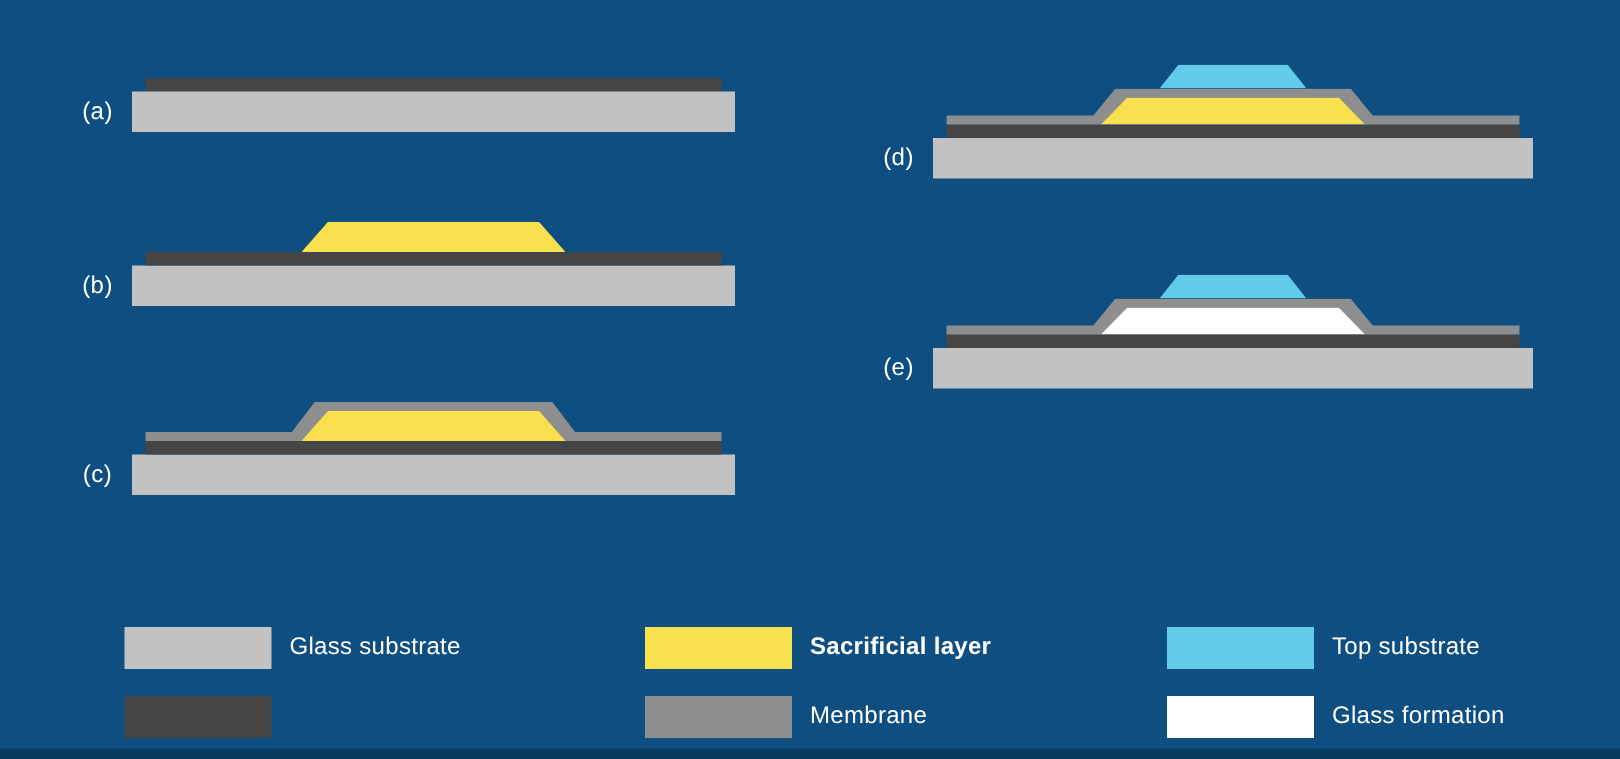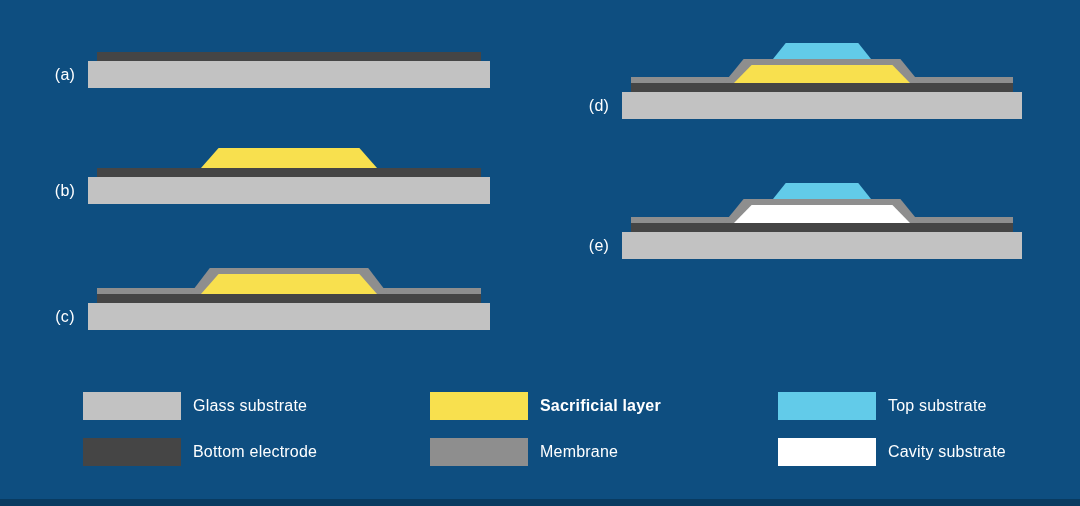--- a/index.html
+++ b/index.html
@@ -30,20 +30,21 @@
     text-align: center;
     font-size: 16px;
     line-height: 18px;
     letter-spacing: 0.3px;
   }
   .legend-item {
     position: absolute;
     display: flex;
     align-items: center;
     height: 28px;
+    margin-top: 26px;
   }
   .swatch {
     display: inline-block;
     flex: 0 0 98px;
     width: 98px;
     height: 28px;
   }
   .legend-label {
     margin-left: 12px;
     font-size: 16px;
@@ -104,35 +105,34 @@
     <div class="layer l-top trap-sm center" style="bottom:60px; width:98px; height:16px;"></div>
   </div>
 
   <div>
     <div class="legend-item" style="left:83px; top:392px;">
       <span class="swatch l-substrate"></span>
       <span class="legend-label">Glass substrate</span>
     </div>
     <div class="legend-item" style="left:83px; top:438px;">
       <span class="swatch l-electrode"></span>
-      <span class="legend-label">Bottom electrode</span>
     </div>
     <div class="legend-item" style="left:430px; top:392px;font-weight:bold;">
       <span class="swatch l-sacrificial"></span>
       <span class="legend-label">Sacrificial layer</span>
     </div>
     <div class="legend-item" style="left:430px; top:438px;text-align:center;">
       <span class="swatch l-membrane"></span>
       <span class="legend-label">Membrane</span>
     </div>
     <div class="legend-item" style="left:778px; top:392px;">
       <span class="swatch l-top"></span>
       <span class="legend-label">Top substrate</span>
     </div>
     <div class="legend-item" style="left:778px; top:438px;">
       <span class="swatch l-cavity"></span>
-      <span class="legend-label">Cavity substrate</span>
+      <span class="legend-label">Glass formation</span>
     </div>
   </div>
 
   <div class="bottom-bar"></div>
 
 </div>
 
 </body></html>

